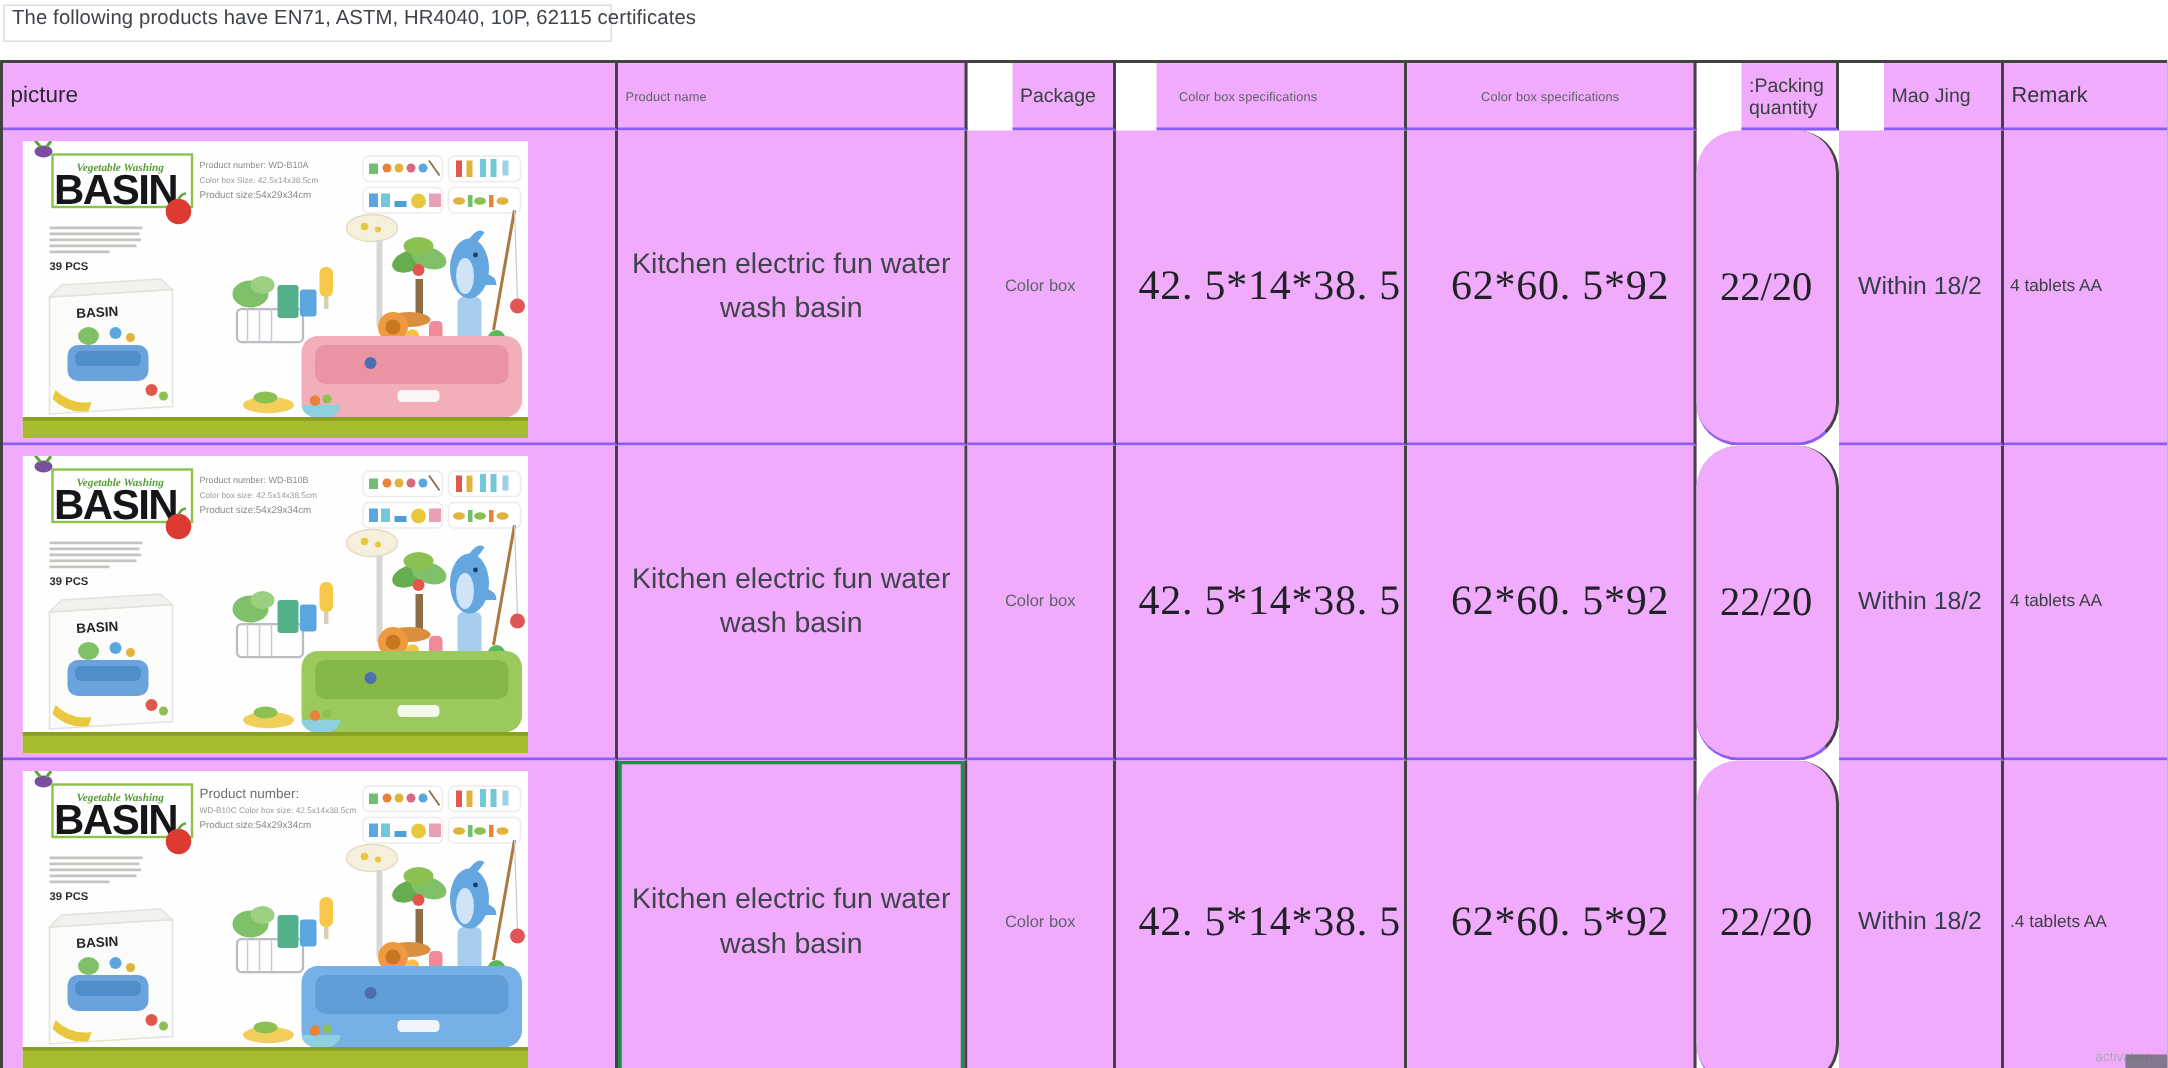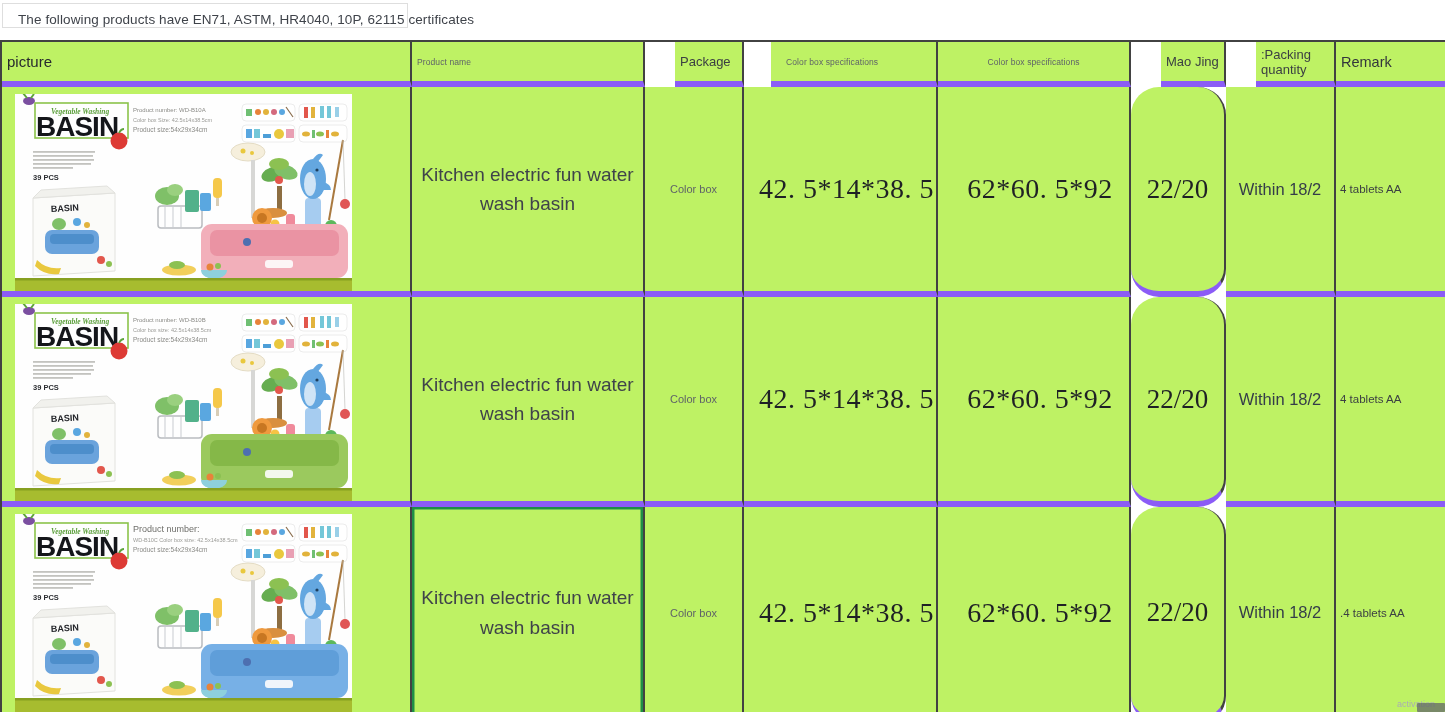--- a/index.html
+++ b/index.html
@@ -3,37 +3,37 @@
 <meta charset="utf-8">
 <style>
   html,body{margin:0;padding:0;}
   body{
     width:1445px;height:712px;position:relative;overflow:hidden;
     background:#ffffff;font-family:"Liberation Sans",sans-serif;color:#3c4043;
   }
   
   .top-note{
     position:absolute;left:2px;top:3px;width:406px;height:25px;
-    border:1px solid #dedede;display:flex;align-items:flex-end;
-    font-size:13.5px;color:#3f434a;padding-left:15px;box-sizing:border-box;
+    border:1px solid #dedede;display:flex;align-items:flex-start;
+    font-size:13.5px;color:#3f434a;padding-left:5px;box-sizing:border-box;
     letter-spacing:.1px;white-space:nowrap;
   }
   
   .tbl{
     position:absolute;left:0;top:40px;width:1445px;
     display:grid;
     grid-template-columns:410px 233px 99px 194px 193px 95px 110px 111px;
     grid-template-rows:45px 210px 210px 217px;
     border-top:2px solid #424242;border-left:2px solid #424242;
     box-sizing:border-box;background:#fff;
   }
   .cell{
-    border-right:2px solid #424242;border-bottom:6px solid #8b5cf6;
+    border-right:2px solid #424242;border-bottom:2px solid #8b5cf6;
     box-sizing:border-box;position:relative;display:flex;align-items:center;justify-content:center;
-    overflow:hidden;background:#bef264;
+    overflow:hidden;background:#f0abfc;
   }
   .cell.hleft{justify-content:flex-start;padding-left:5px;}
   .h-picture{font-size:15px;color:#27292e;}
   .h-tiny{font-size:8.5px;color:#5f6368;letter-spacing:.1px;}
   .h-mid{font-size:13px;color:#3c4043;margin-left:30px;}
   .h-remark{font-size:14.5px;color:#33363c;}
   .name-cell{flex-direction:column;font-size:19px;color:#3f434a;line-height:1.55;text-align:center;}
   .selected{box-shadow:inset 0 0 0 2.5px #1e8e46;}
   .pkg{font-size:11px;color:#5f6368;}
   .spec{font-family:"Liberation Serif",serif;font-size:28px;color:#1f2125;letter-spacing:.5px;white-space:pre;padding-left:13px;}
@@ -69,24 +69,24 @@
   <div class="cell hleft h-mid">
       <span>Package</span>
     </div>
   <div class="cell hleft h-tiny" style="padding-left:15px;margin-left:27px;">
       <span>Color box specifications</span>
     </div>
   <div class="cell h-tiny">
       <span>Color box specifications</span>
     </div>
   <div class="cell hleft h-mid">
+      <span>:Packing quantity</span>
+    </div>
+  <div class="cell hleft h-mid">
       <span>Mao Jing</span>
-    </div>
-  <div class="cell hleft h-mid">
-      <span>:Packing quantity</span>
     </div>
   <div class="cell hleft h-remark">
       <span>Remark</span>
     </div>
 
   <div class="cell pic-cell">
   <svg class="photo" viewBox="0 0 337 198" xmlns="http://www.w3.org/2000/svg">
     <rect width="337" height="198" fill="#fefefe"></rect>
 
     <g>

